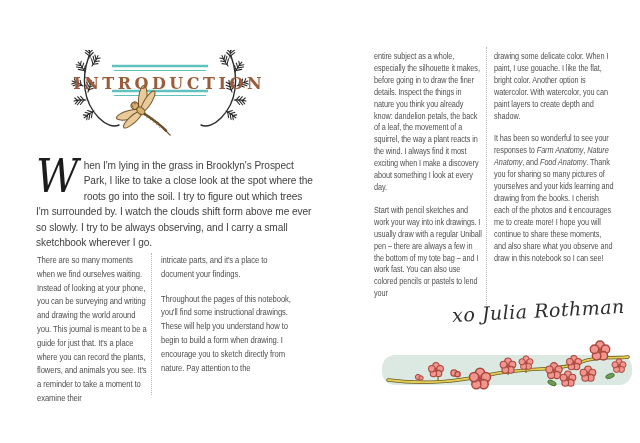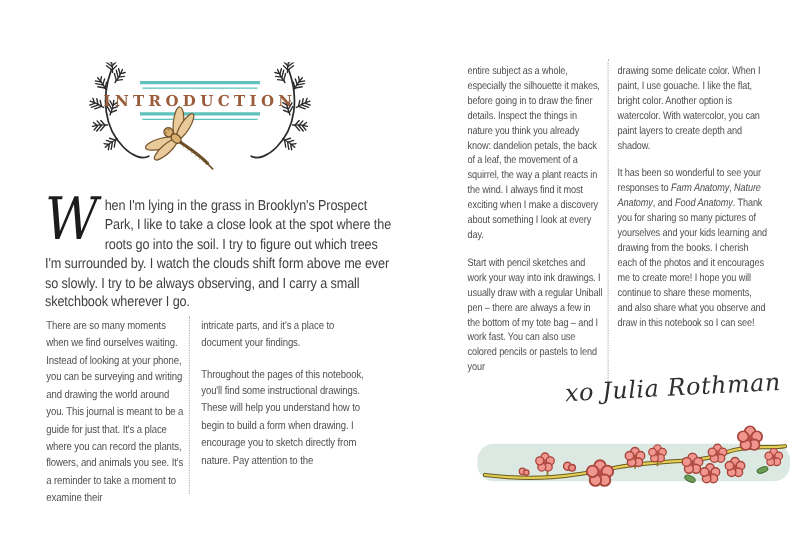--- a/index.html
+++ b/index.html
@@ -23,23 +23,23 @@
   .lcol1 { left:37px;  top:254px; width:134px; }
   .lcol2 { left:161px; top:254px; width:154px; }
   .rcol  { font-size:8.6px; line-height:11.9px; }
   .rcol1 { left:374px; top:51px; width:129px; }
   .rcol2 { left:494px; top:51px; width:142px; }
   .divider { position:absolute; width:0; border-left:1px dotted #b8b8b8; }
   .div-left  { left:151px; top:253px; height:142px; }
   .div-right { left:486px; top:47px;  height:268px; }
   .ornament { position:absolute; left:55px; top:50px; width:210px; height:102px; }
   .intro-title {
-    position:absolute; left:55px; top:74px; width:210px; text-align:center;
+    position:absolute; left:55px; top:74px; width:210px; text-align:right;
     font-family:"DejaVu Serif", serif; font-weight:bold;
-    font-size:12px; letter-spacing:3.5px; color:#9a5c3a;
+    font-size:16px; letter-spacing:3.5px; color:#9a5c3a;
   }
   .signature {
     position:absolute; left:452px; top:299px; width:190px;
     font-family:"DejaVu Serif", serif; font-style:italic;
     font-size:19px; color:#2e2e2e; transform:rotate(-3deg);
     letter-spacing:0.5px; white-space:nowrap;
   }
   .flowers { position:absolute; left:378px; top:333px; width:260px; height:75px; }
   .it { font-style:italic; }
 </style>

